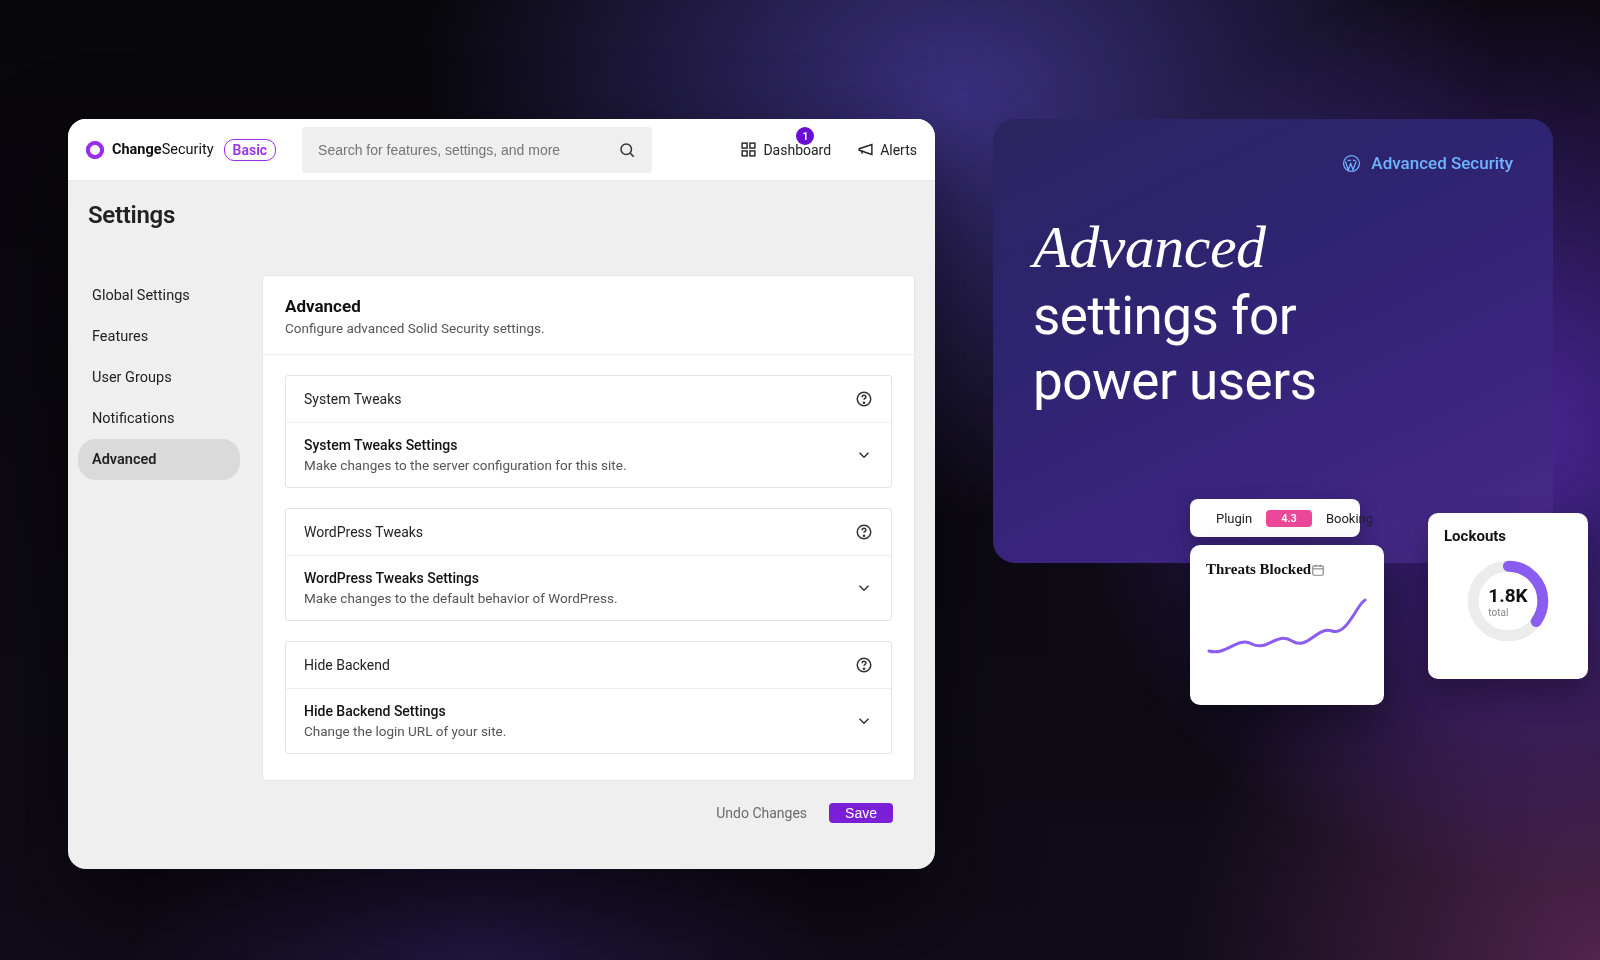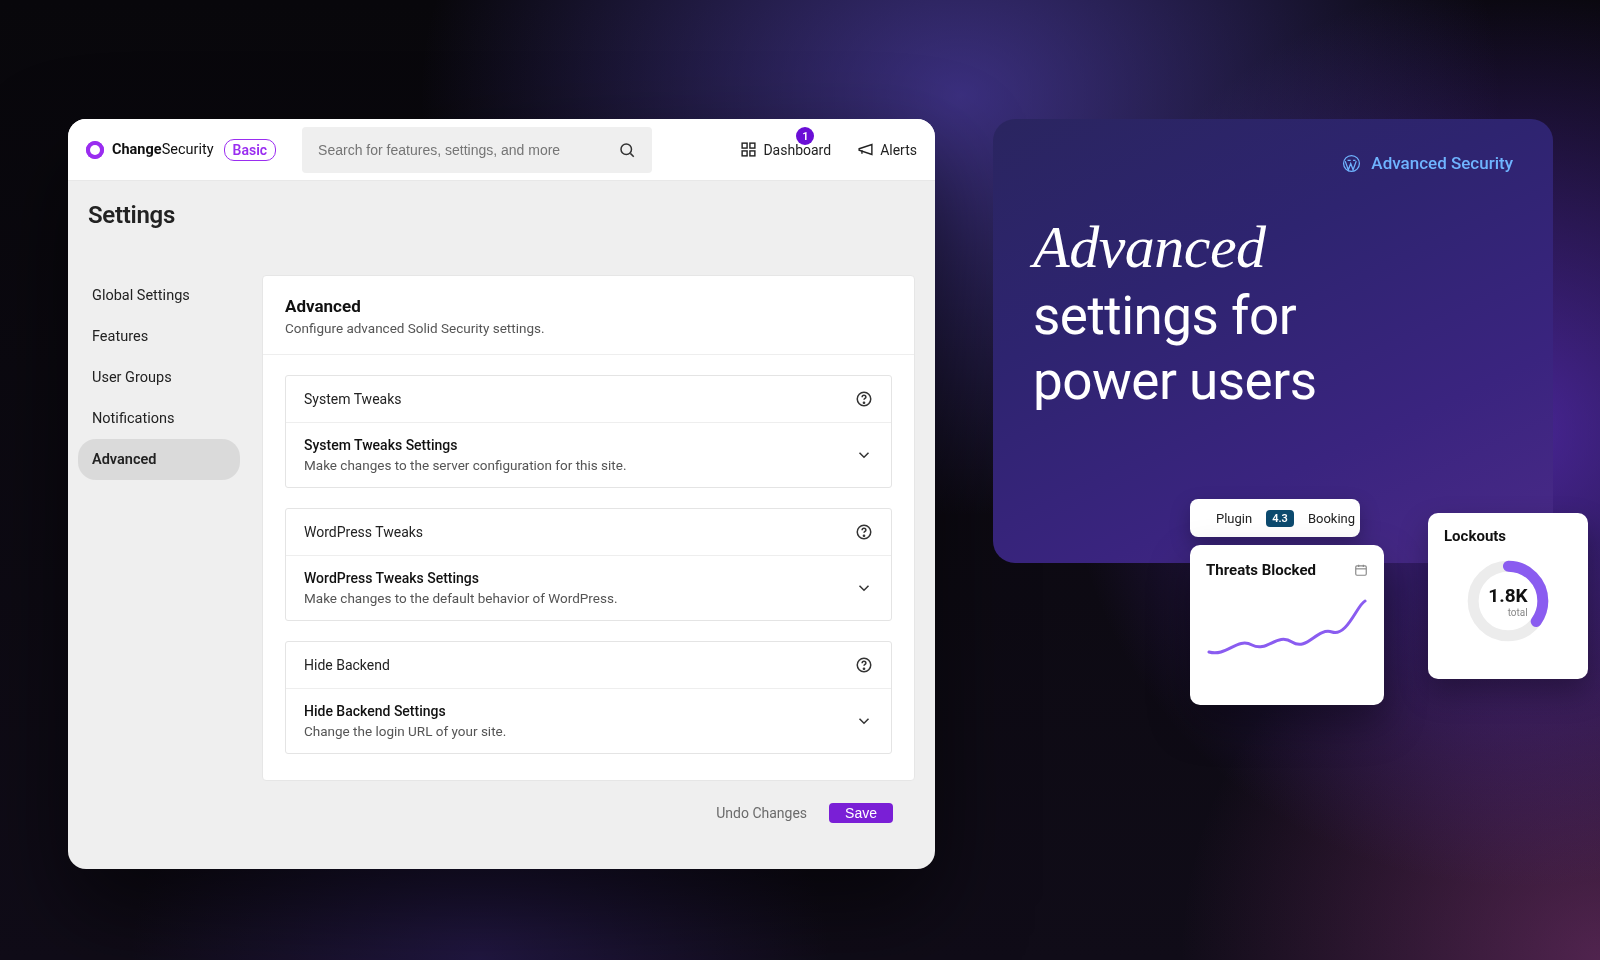--- a/index.html
+++ b/index.html
@@ -132,41 +132,41 @@
 .promo h1 .adv { font-family: Georgia, "Times New Roman", serif; font-style: italic; font-size: 60px; }
 
 
 .card-plugin {
   position:absolute; left:1190px; top:499px;
   background:#fff; border-radius:8px; width:170px; height:38px;
   display:flex; align-items:center; gap:14px; padding:0 12px;
   box-shadow:0 8px 20px rgba(0,0,0,0.25);
   font-size:13px; color:#222;
 }
-.card-plugin .ver { background:#0c4a6e;color:#fff;font-size:11px;font-weight:600;padding:2px 6px;border-radius:4px;}
+.card-plugin .ver { background:#ec4899;color:#fff;font-size:11px;font-weight:600;padding:2px 15px;border-radius:4px;}
 .card-threats {
   position:absolute; left:1190px; top:545px;
   width:194px; height:160px; background:#fff; border-radius:10px;
   box-shadow:0 18px 40px rgba(0,0,0,0.35);
   padding:16px;
 }
-.card-threats .hdr{display:flex;justify-content:space-between;align-items:center;}
+.card-threats .hdr{display:flex;justify-content:flex-start;align-items:center;font-family:Liberation Serif, serif;}
 .card-threats h3{font-size:15px;font-weight:700;color:#111;}
 .card-threats svg.cal{width:14px;height:14px;color:#888;}
 .card-threats svg.spark{width:100%;height:70px;margin-top:18px;}
 .card-lockouts {
   position:absolute; left:1428px; top:513px;
   width:160px; height:166px; background:#fff; border-radius:10px;
   box-shadow:0 14px 30px rgba(0,0,0,0.30);
   padding:14px 16px;
 }
 .card-lockouts h3{font-size:15px;font-weight:700;color:#111;}
 .donut-wrap{display:flex;align-items:center;justify-content:center;margin-top:10px;position:relative;}
 .donut{width:92px;height:92px;}
-.donut-center{position:absolute;text-align:right;}
+.donut-center{position:absolute;text-align:left;}
 .donut-center .n{font-size:19px;font-weight:700;color:#111;}
 .donut-center .t{font-size:10px;color:#888;}
 </style>
 </head>
 <body>
 
 <div class="bg-gradient"></div>
 
 <div class="app">
   <div class="topbar">

